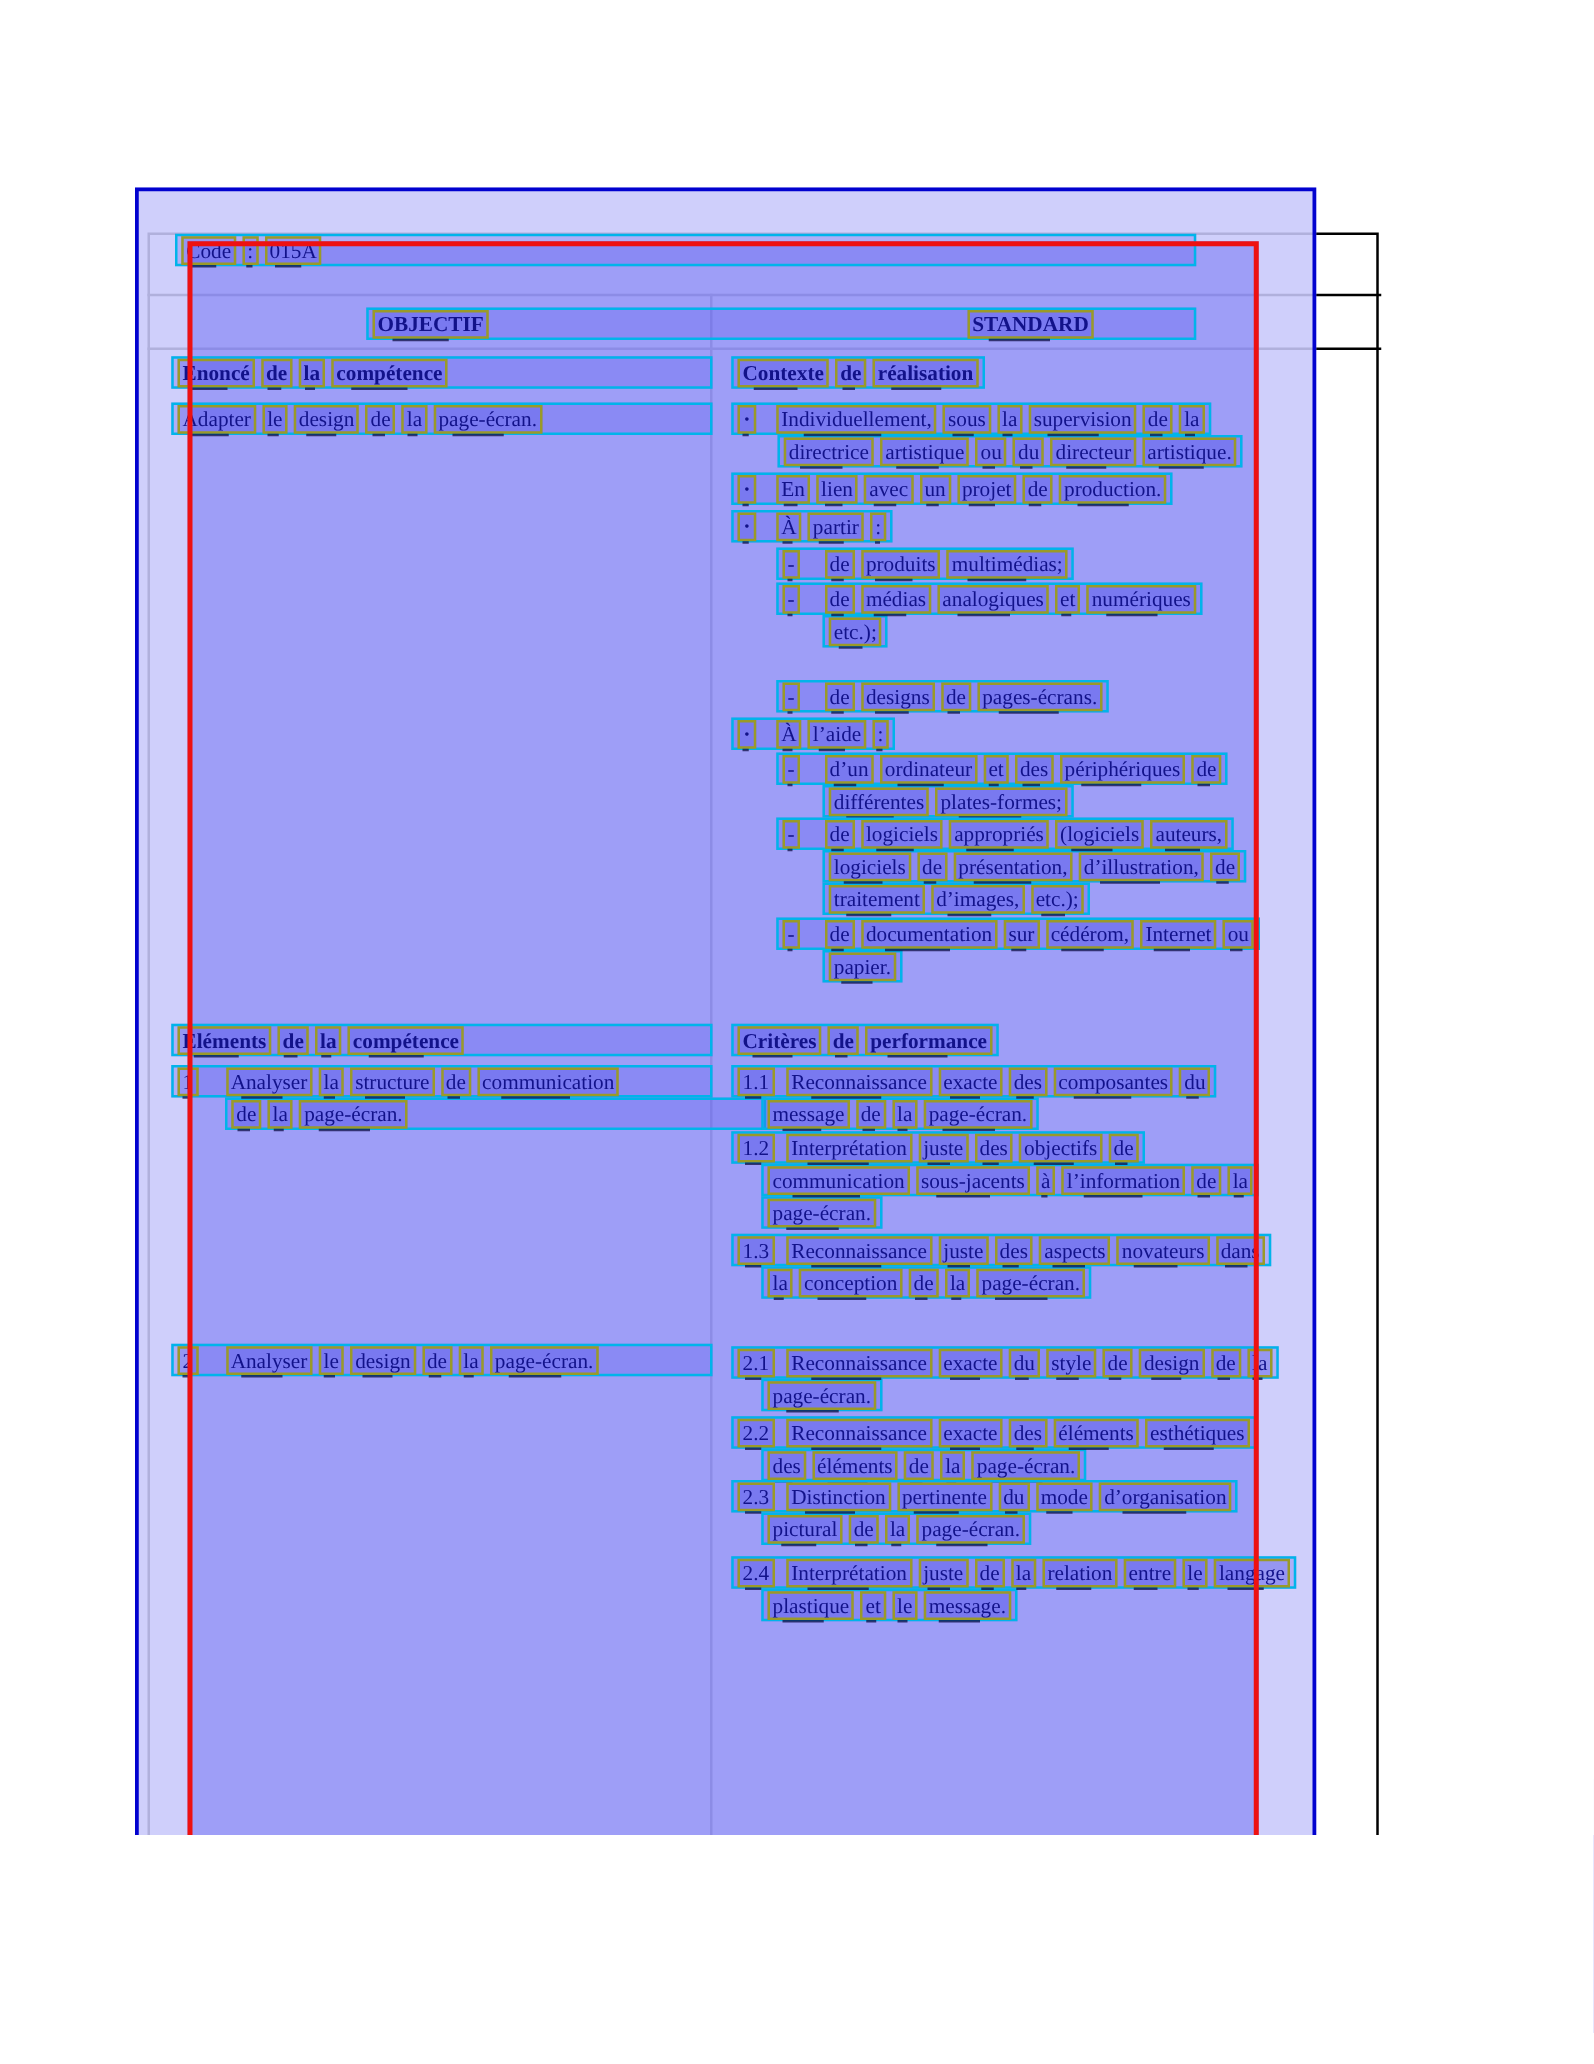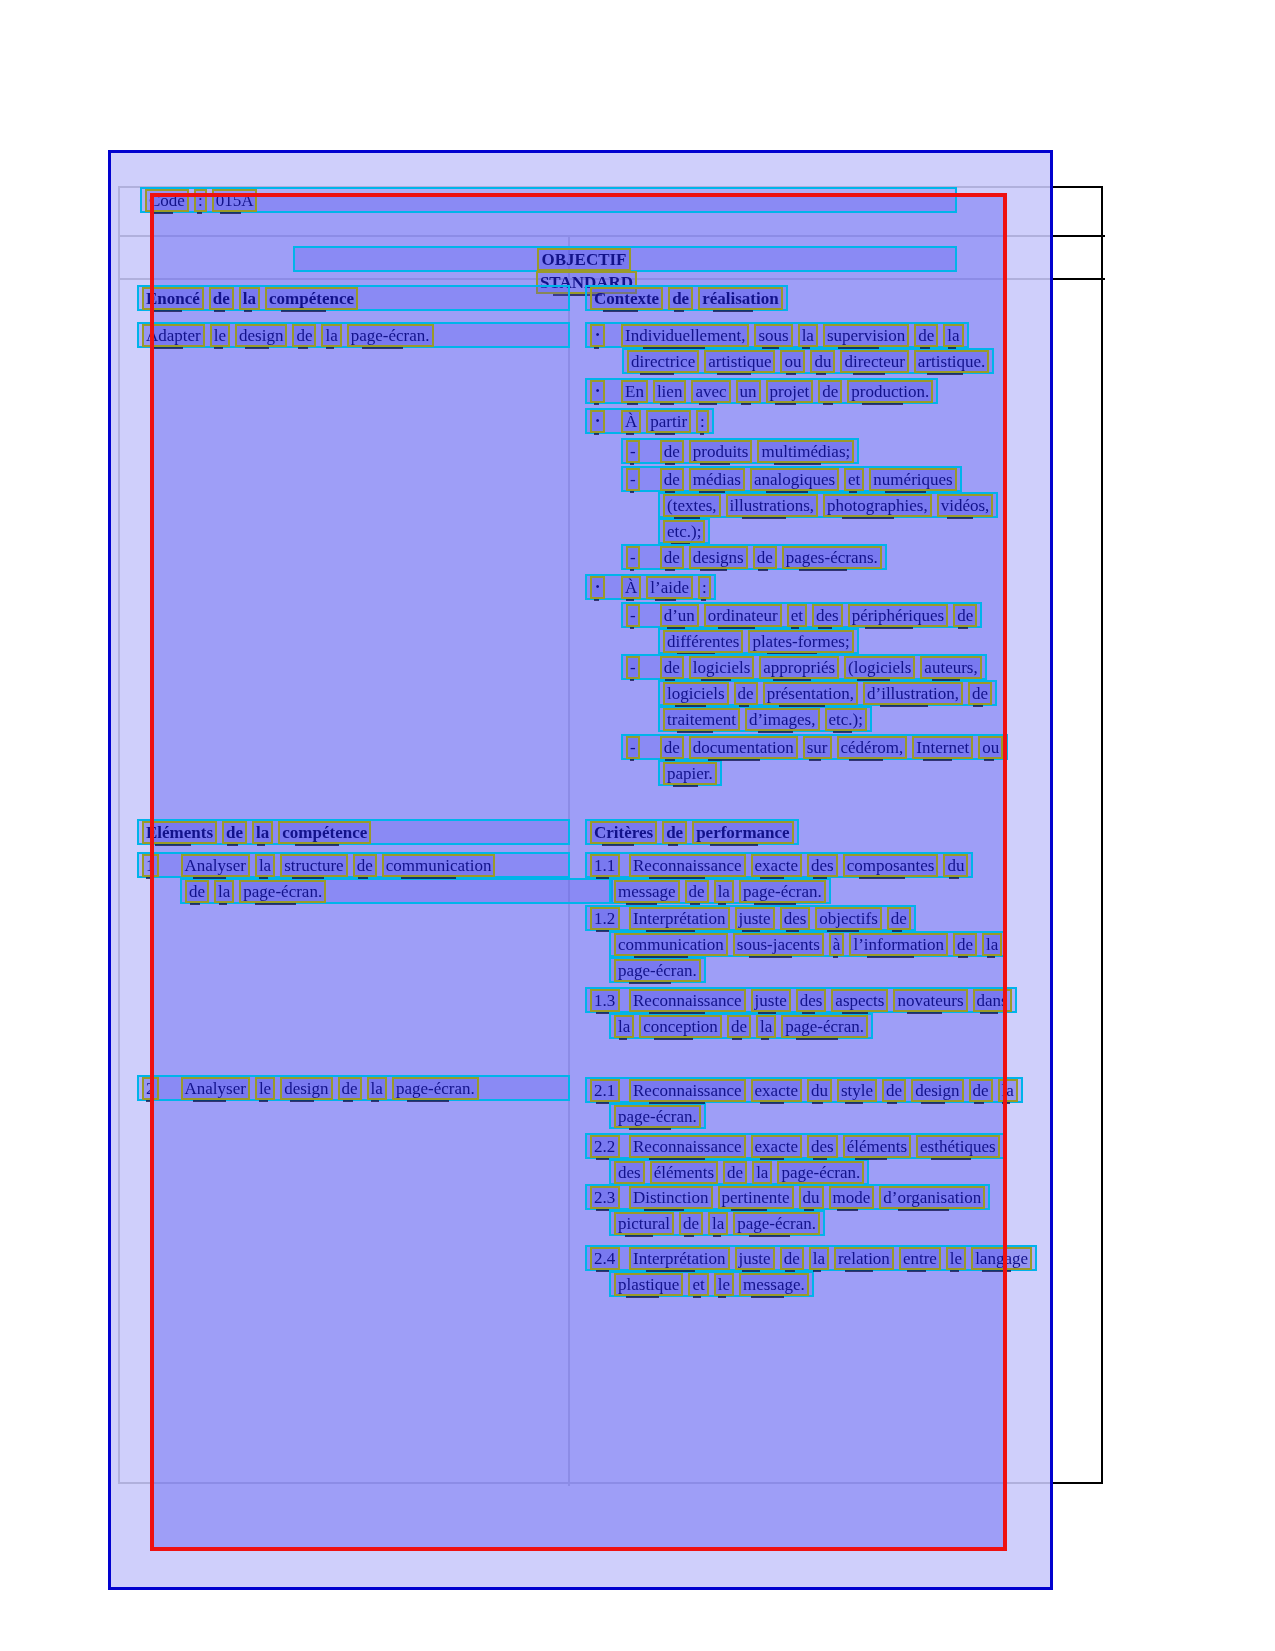--- a/index.html
+++ b/index.html
@@ -1,16 +1,16 @@
 <!DOCTYPE html>
 <html><head>
 <meta charset="utf-8">
 <style>
   html,body{margin:0;padding:0;background:#ffffff;}
-  .stage{position:relative;width:1275px;height:1651px;background:#ffffff;overflow:hidden;
+  .stage{position:relative;width:1275px;height:1468px;background:#ffffff;overflow:hidden;
          font-family:"Liberation Serif","DejaVu Serif",serif;}
   
   .tframe{position:absolute;left:118px;top:186px;width:985px;height:1298px;border:2px solid #000;box-sizing:border-box;z-index:1;}
   .tline{position:absolute;background:#000;z-index:1;}
   .hl1{left:118px;top:235px;width:987px;height:2px;}
   .hl2{left:118px;top:278px;width:987px;height:2px;}
   .vdiv{left:568px;top:235px;width:2px;height:1251px;}
   
   .ov-blue{position:absolute;left:108px;top:150px;width:945px;height:1440px;box-sizing:border-box;
            background:rgba(200,200,251,0.88);border:3px solid #0202cf;z-index:2;}
@@ -34,21 +34,21 @@
   .dash-block{left:621px;}
   .col-left .cont{margin-left:43px;}
   .col-right .cont{margin-left:37px;}
   .col-right.numbered .cont{margin-left:24px;}
   .m-bullet{min-width:15px;margin-right:16px;font-size:12px;text-align:center;}
   .m-dash{min-width:13px;margin-right:20px;text-align:center;}
   .m-num{min-width:30px;margin-right:9px;}
   .m-numL{min-width:15px;margin-right:22px;}
   .code-band{left:140px;width:817px;}
   .header-band{left:293px;width:664px;}
-  .header-band .line{padding-right:80px;flex-direction:column;}
+  .header-band .line{justify-content:space-between;padding-right:80px;}
   .footer-band{left:150px;width:430px;}
   .footer-band .w:last-child{margin-left:auto;}
 </style>
 </head>
 <body>
 
 <div class="stage">
 
   <div class="tframe"></div>
   <div class="tline hl1"></div>
@@ -187,26 +187,20 @@
         <div class="block col-right dash-block" style="top: 466px;">
           <div class="line">
             <span class="w marker m-dash">-</span>
             <span class="w">de</span>
             <span class="w">médias</span>
             <span class="w">analogiques</span>
             <span class="w">et</span>
             <span class="w">numériques</span>
           </div>
           <div class="line cont">
-            <span class="w">(textes,</span>
-            <span class="w">illustrations,</span>
-            <span class="w">photographies,</span>
-            <span class="w">vidéos,</span>
-          </div>
-          <div class="line cont">
             <span class="w">etc.);</span>
           </div>
         </div>
         <div class="block col-right dash-block" style="top: 544px;">
           <div class="line">
             <span class="w marker m-dash">-</span>
             <span class="w">de</span>
             <span class="w">designs</span>
             <span class="w">de</span>
             <span class="w">pages-écrans.</span>

